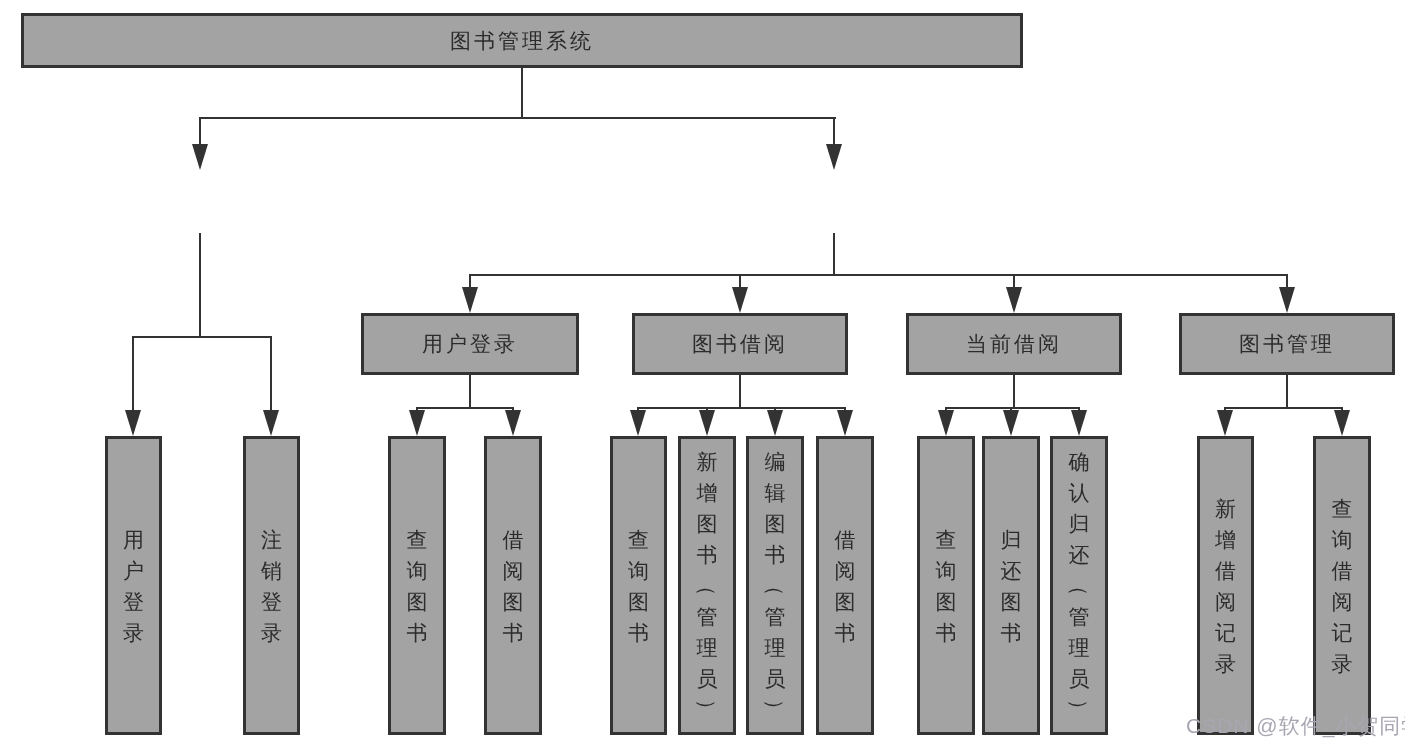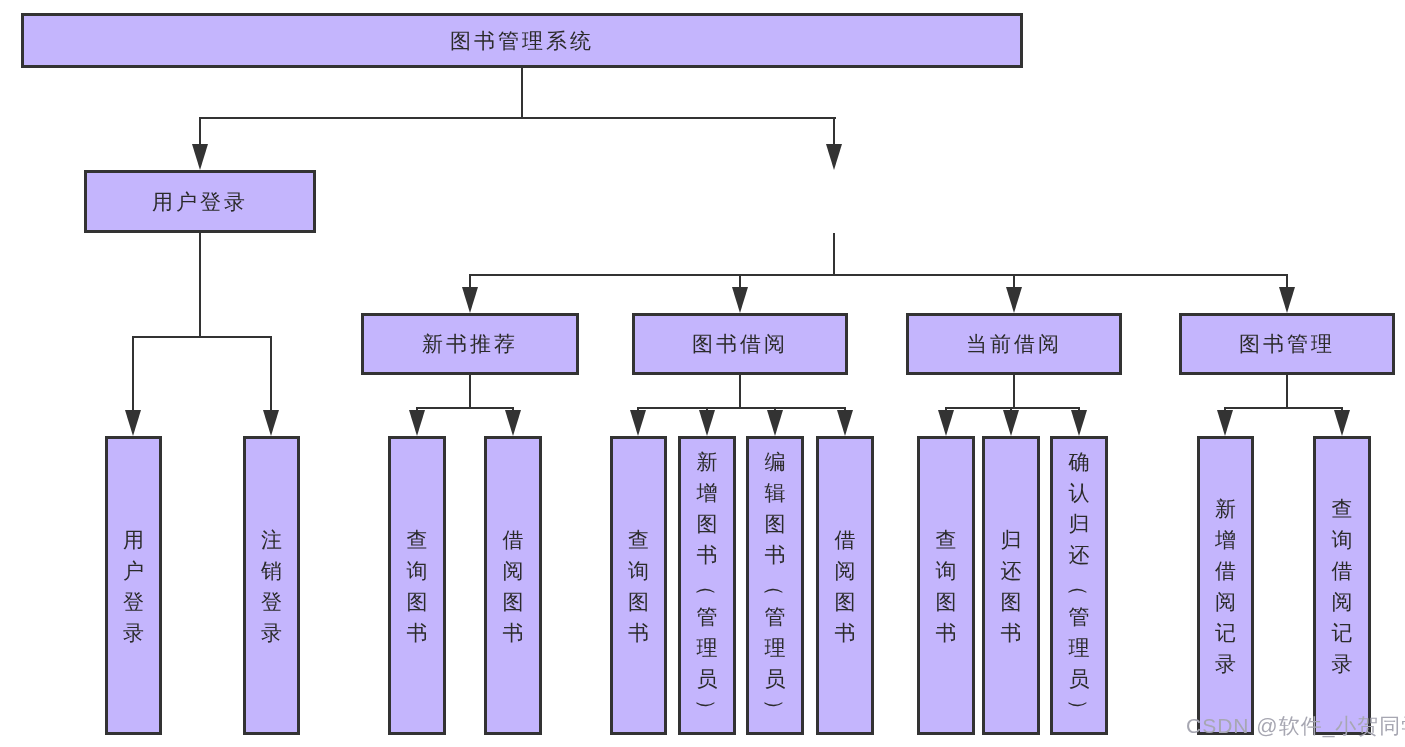--- a/index.html
+++ b/index.html
@@ -1,19 +1,19 @@
 <!DOCTYPE html>
 <html><head>
 <meta charset="utf-8">
 <style>
   html,body{margin:0;padding:0;background:#ffffff;}
   body{font-family:"Liberation Sans","DejaVu Sans",sans-serif;}
   #canvas{position:relative;width:1405px;height:747px;background:#ffffff;overflow:hidden;}
 
-  .node{position:absolute;box-sizing:border-box;background:#c4b5fd;border:3px solid #333333;}
+  .node{position:absolute;box-sizing:border-box;background:#a3a3a3;border:3px solid #333333;}
   .hlabel{display:flex;align-items:center;justify-content:center;width:100%;height:100%;
           font-size:21px;letter-spacing:3px;color:#2b2b2b;white-space:nowrap;}
   .vlabel{display:flex;flex-direction:column;align-items:center;justify-content:center;
           width:100%;height:100%;font-size:21px;color:#2b2b2b;}
   .vlabel span{display:flex;align-items:center;justify-content:center;height:31px;line-height:31px;}
   .vlabel span.rot{transform:rotate(90deg);}
 
   .vline,.hline{position:absolute;background:#333333;}
   .vline{width:2px;}
   .hline{height:2px;}
@@ -33,44 +33,41 @@
     <div class="hlabel">图书管理系统</div>
   </div>
 
   <div class="vline" style="left:521px;top:68px;height:51px;"></div>
   <div class="hline" style="left:199px;top:117px;width:637px;"></div>
   <div class="vline" style="left:199px;top:117px;height:30px;"></div>
   <div class="tri" style="left:192px;top:144px;"></div>
   <div class="vline" style="left:833px;top:117px;height:30px;"></div>
   <div class="tri" style="left:826px;top:144px;"></div>
 
-  <div class="node" style="left:84px;top:170px;width:232px;height:63px;">
-    <div class="hlabel">用户登录</div>
-  </div>
 
   <div class="vline" style="left:199px;top:233px;height:105px;"></div>
   <div class="hline" style="left:132px;top:336px;width:140px;"></div>
   <div class="vline" style="left:132px;top:336px;height:80px;"></div>
   <div class="tri" style="left:125px;top:410px;"></div>
   <div class="vline" style="left:270px;top:336px;height:80px;"></div>
   <div class="tri" style="left:263px;top:410px;"></div>
 
   <div class="vline" style="left:833px;top:233px;height:43px;"></div>
   <div class="hline" style="left:469px;top:274px;width:819px;"></div>
   <div class="vline" style="left:469px;top:274px;height:16px;"></div>
   <div class="tri" style="left:462px;top:287px;"></div>
   <div class="vline" style="left:739px;top:274px;height:16px;"></div>
   <div class="tri" style="left:732px;top:287px;"></div>
   <div class="vline" style="left:1013px;top:274px;height:16px;"></div>
   <div class="tri" style="left:1006px;top:287px;"></div>
   <div class="vline" style="left:1286px;top:274px;height:16px;"></div>
   <div class="tri" style="left:1279px;top:287px;"></div>
 
   <div class="node" style="left:361px;top:313px;width:218px;height:62px;">
-    <div class="hlabel">新书推荐</div>
+    <div class="hlabel">用户登录</div>
   </div>
   <div class="node" style="left:906px;top:313px;width:216px;height:62px;">
     <div class="hlabel">当前借阅</div>
   </div>
   <div class="node" style="left:632px;top:313px;width:216px;height:62px;">
     <div class="hlabel">图书借阅</div>
   </div>
   <div class="node" style="left:1179px;top:313px;width:216px;height:62px;">
     <div class="hlabel">图书管理</div>
   </div>

